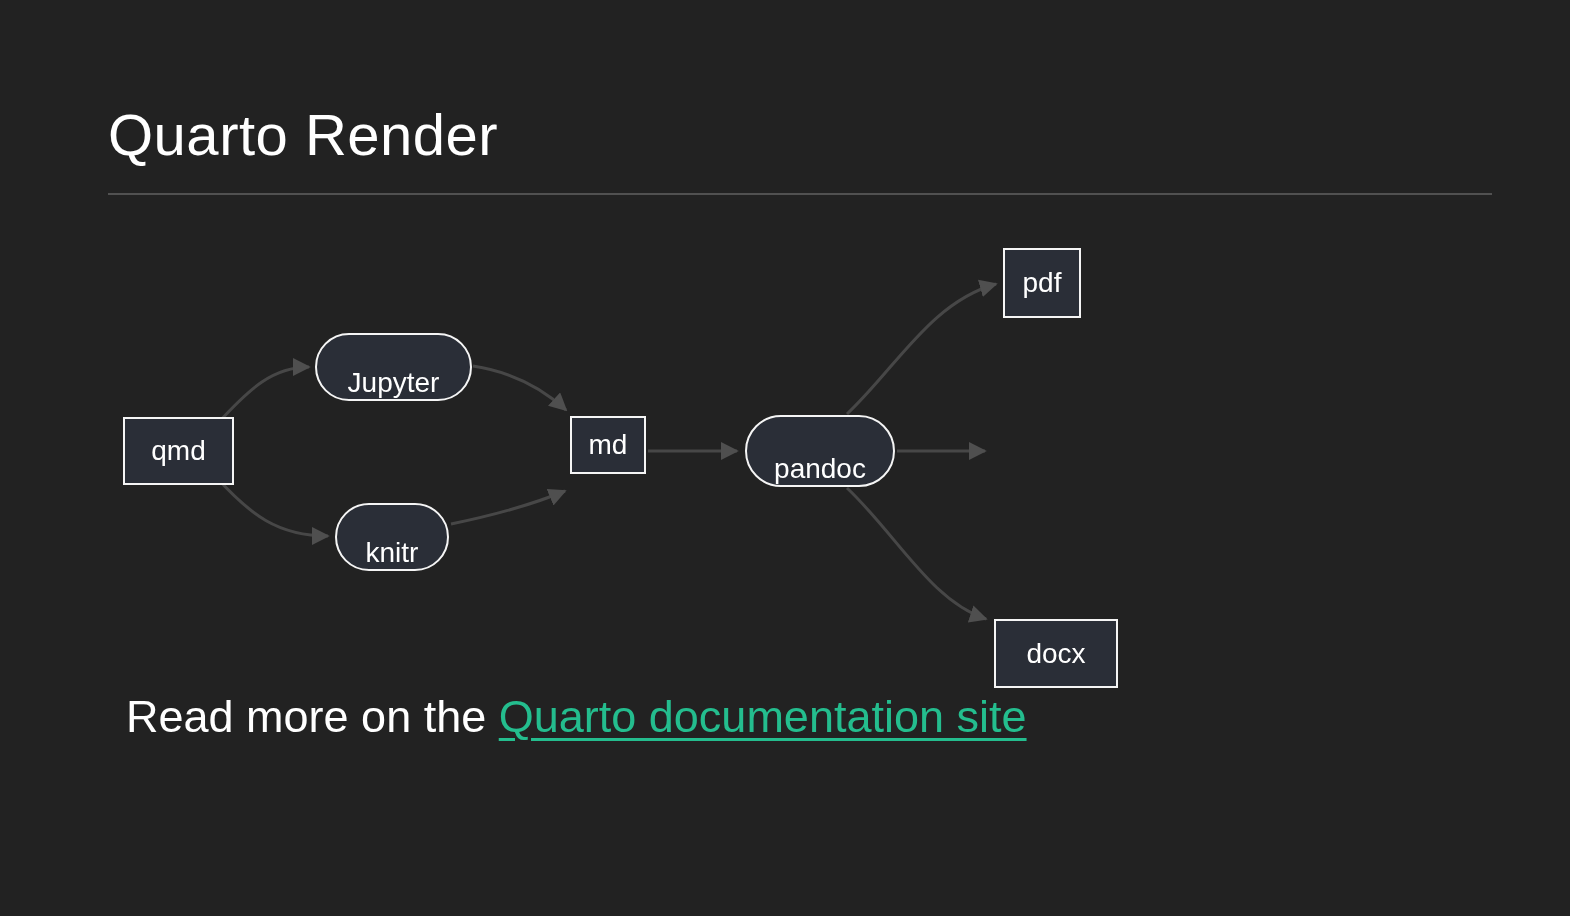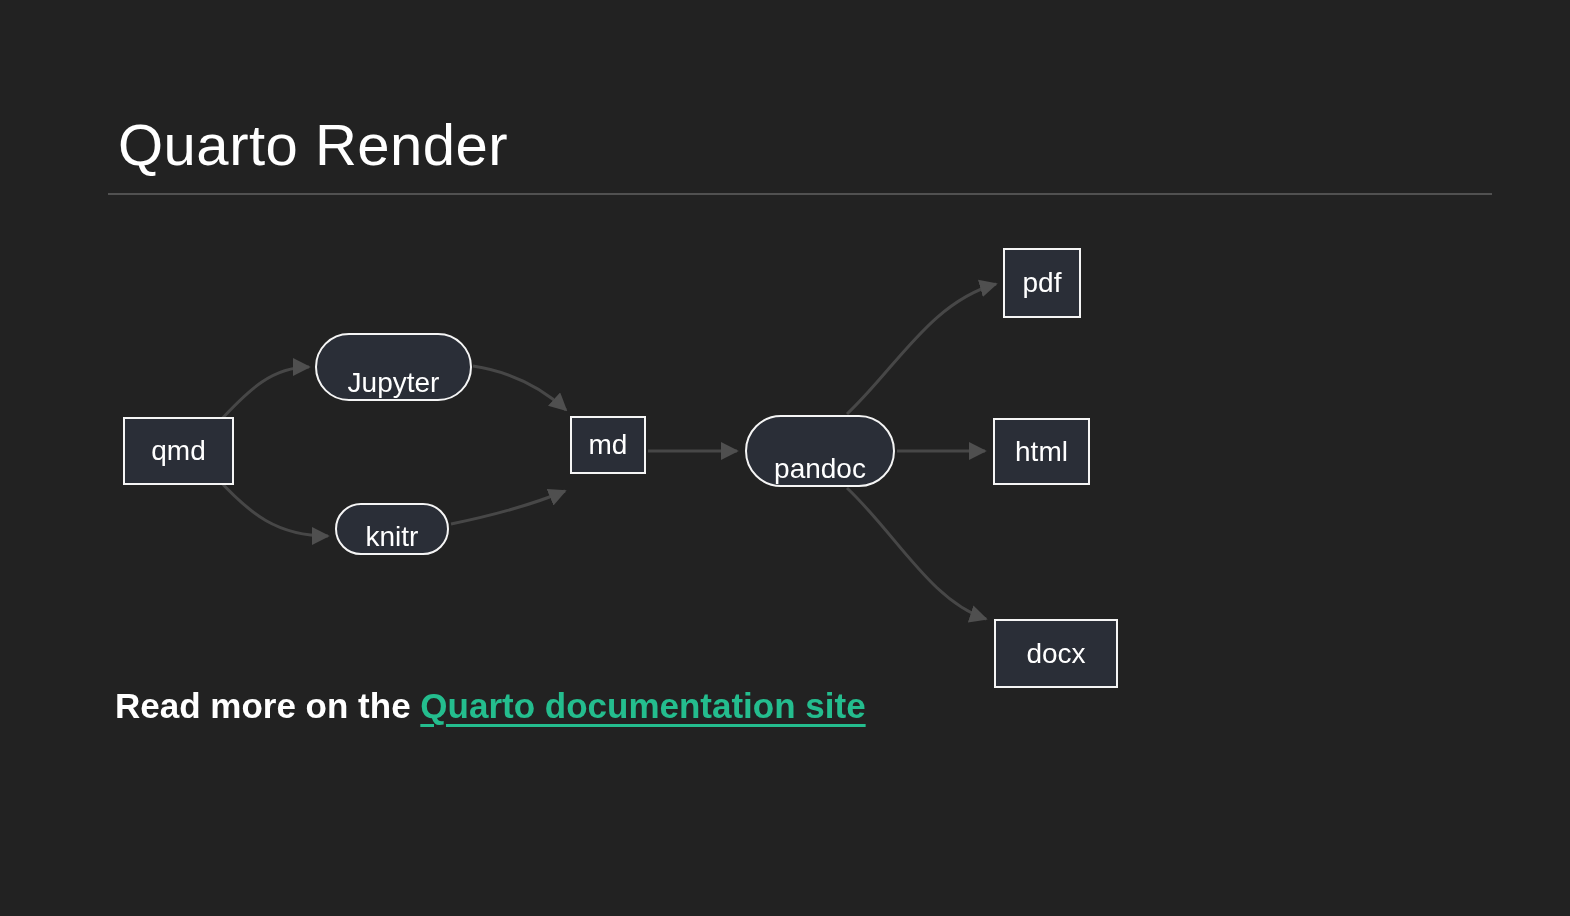--- a/index.html
+++ b/index.html
@@ -12,21 +12,21 @@
     position: relative;
     width: 1570px;
     height: 916px;
     background: #222222;
     overflow: hidden;
   }
   .slide-title {
     position: absolute;
     left: 108px;
     top: 102px;
-    margin: 10px;
+    margin: 0;
     color: #ffffff;
     font-size: 58px;
     font-weight: 400;
     line-height: 1.15;
     letter-spacing: 0.5px;
     white-space: nowrap;
   }
   .title-rule {
     position: absolute;
     left: 108px;
@@ -62,34 +62,34 @@
     background: #2a2e37;
     border: 2px solid #f5f5f5;
     color: #ffffff;
     font-size: 28px;
     font-weight: 400;
     white-space: nowrap;
   }
   .node.stadium { border-radius: 999px; align-items: flex-end; }
   .node-qmd    { left: 123px;  top: 417px; width: 111px;  height: 68px; }
   .node-jupyter{ left: 315px;  top: 333px; width: 157px; height: 68px; }
-  .node-knitr  { left: 335px;  top: 503px; width: 114px; height: 52px; }
+  .node-knitr  { left: 335px;  top: 503px; width: 114px; height: 68px; }
   .node-md     { left: 570px;  top: 416px; width: 76px;  height: 58px; }
   .node-pandoc { left: 745px;  top: 415px; width: 150px; height: 72px; }
   .node-pdf    { left: 1003px; top: 248px; width: 78px;  height: 70px; }
   .node-html   { left: 993px;  top: 418px; width: 97px;  height: 67px; }
   .node-docx   { left: 994px;  top: 619px; width: 124px; height: 69px; }
   .readmore {
     position: absolute;
     left: 110px;
     top: 680px;
-    margin: 5px;
+    margin: 16px;
     color: #ffffff;
-    font-size: 35px;
-    font-weight: 700;
+    font-size: 45px;
+    font-weight: 400;
     line-height: 42px;
     white-space: nowrap;
   }
   .readmore a {
     color: #24bd8e;
     text-decoration: underline;
     text-decoration-thickness: 2.5px;
     text-underline-offset: 6px;
     cursor: pointer;
   }
@@ -132,23 +132,20 @@
     </div>
     <div class="node node-md">
       <span>md</span>
     </div>
     <div class="node stadium node-pandoc">
       <span>pandoc</span>
     </div>
     <div class="node node-pdf">
       <span>pdf</span>
     </div>
-    <div class="node node-html">
-      <span>html</span>
-    </div>
     <div class="node node-docx">
       <span>docx</span>
     </div>
 
   </div>
 
   <p class="readmore"><span>Read more on the </span><a>Quarto documentation site</a></p>
 
 </div>
 

